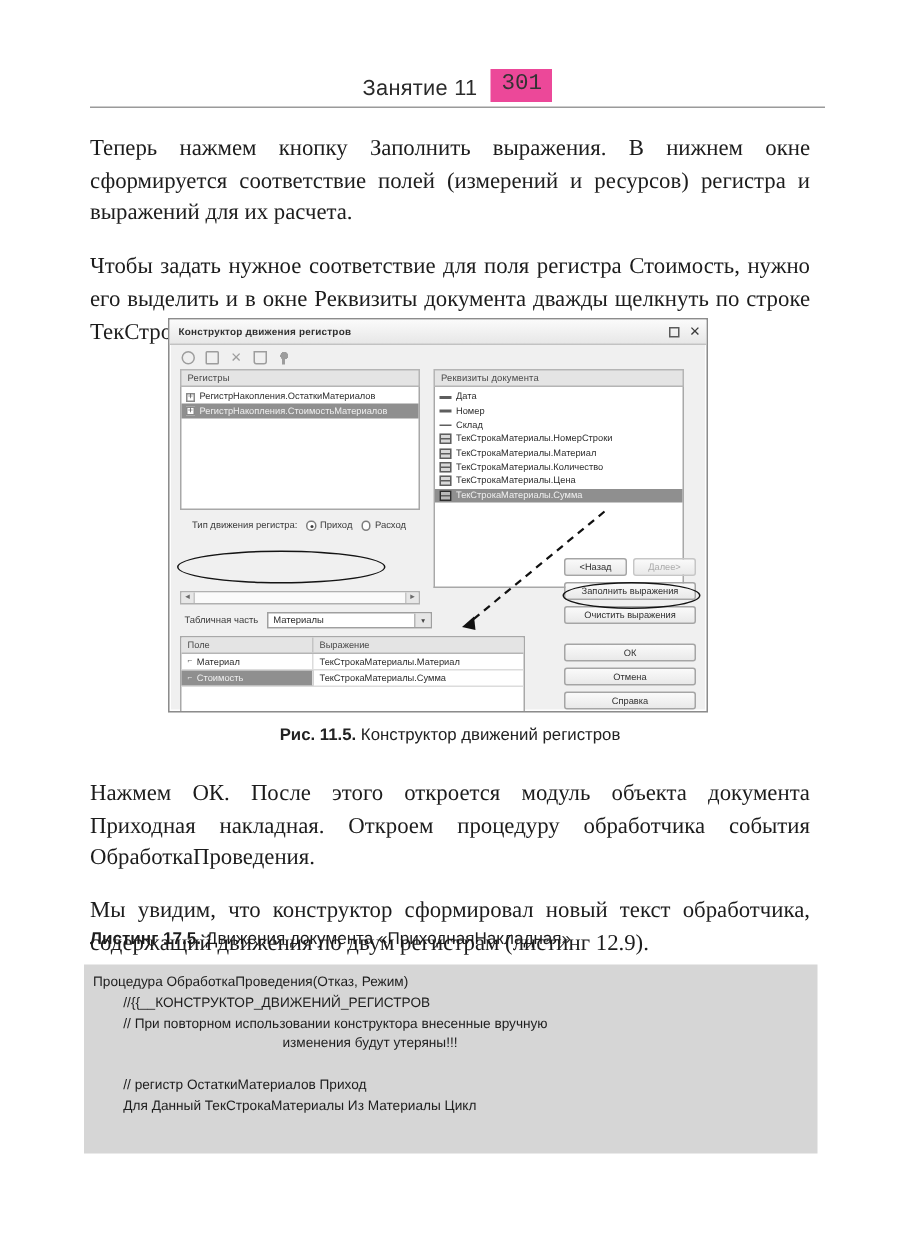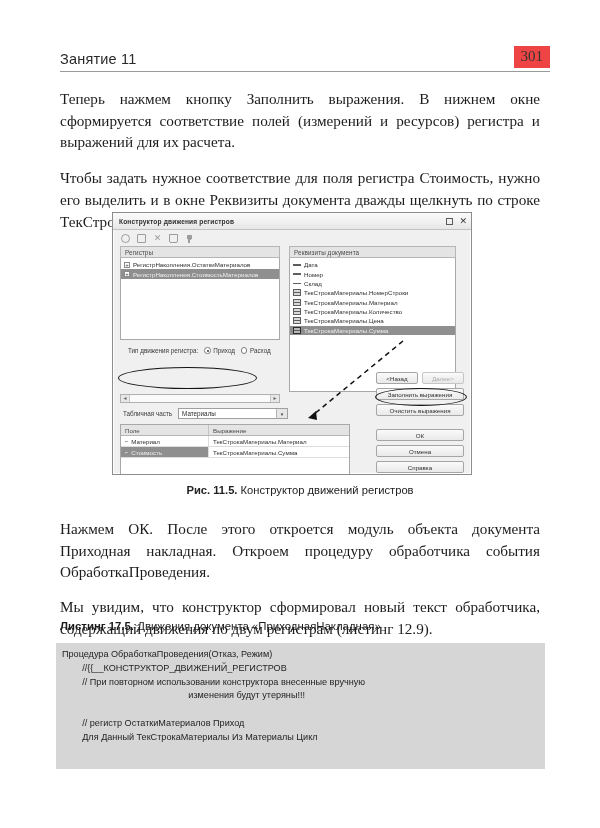--- a/index.html
+++ b/index.html
@@ -14,36 +14,36 @@
 
   
   .page-header {
     position: absolute;
     top: 46px; left: 60px; right: 50px;
     height: 28px;
   }
   .header-row {
     display: flex;
     align-items: flex-end;
-    justify-content: space-between;
+    justify-content: center;
     gap: 9px;
     height: 22px;
   }
   .header-lesson {
     font-family: "Liberation Sans", sans-serif;
     font-size: 14.5px;
     color: #2a2a2a;
     letter-spacing: 0.2px;
     padding-bottom: 1px;
   }
   .header-pagenum {
-    font-family: Liberation Serif, serif;
+    font-family: Liberation Mono, monospace;
     font-size: 15px;
     color: #333333;
-    background: #ef4444;
+    background: #ec4899;
     padding: 1px 7px 2px 7px;
     line-height: 1.25;
   }
   .header-rule {
     margin-top: 3px;
     height: 1px;
     background: #9a9a9a;
   }
 
   

